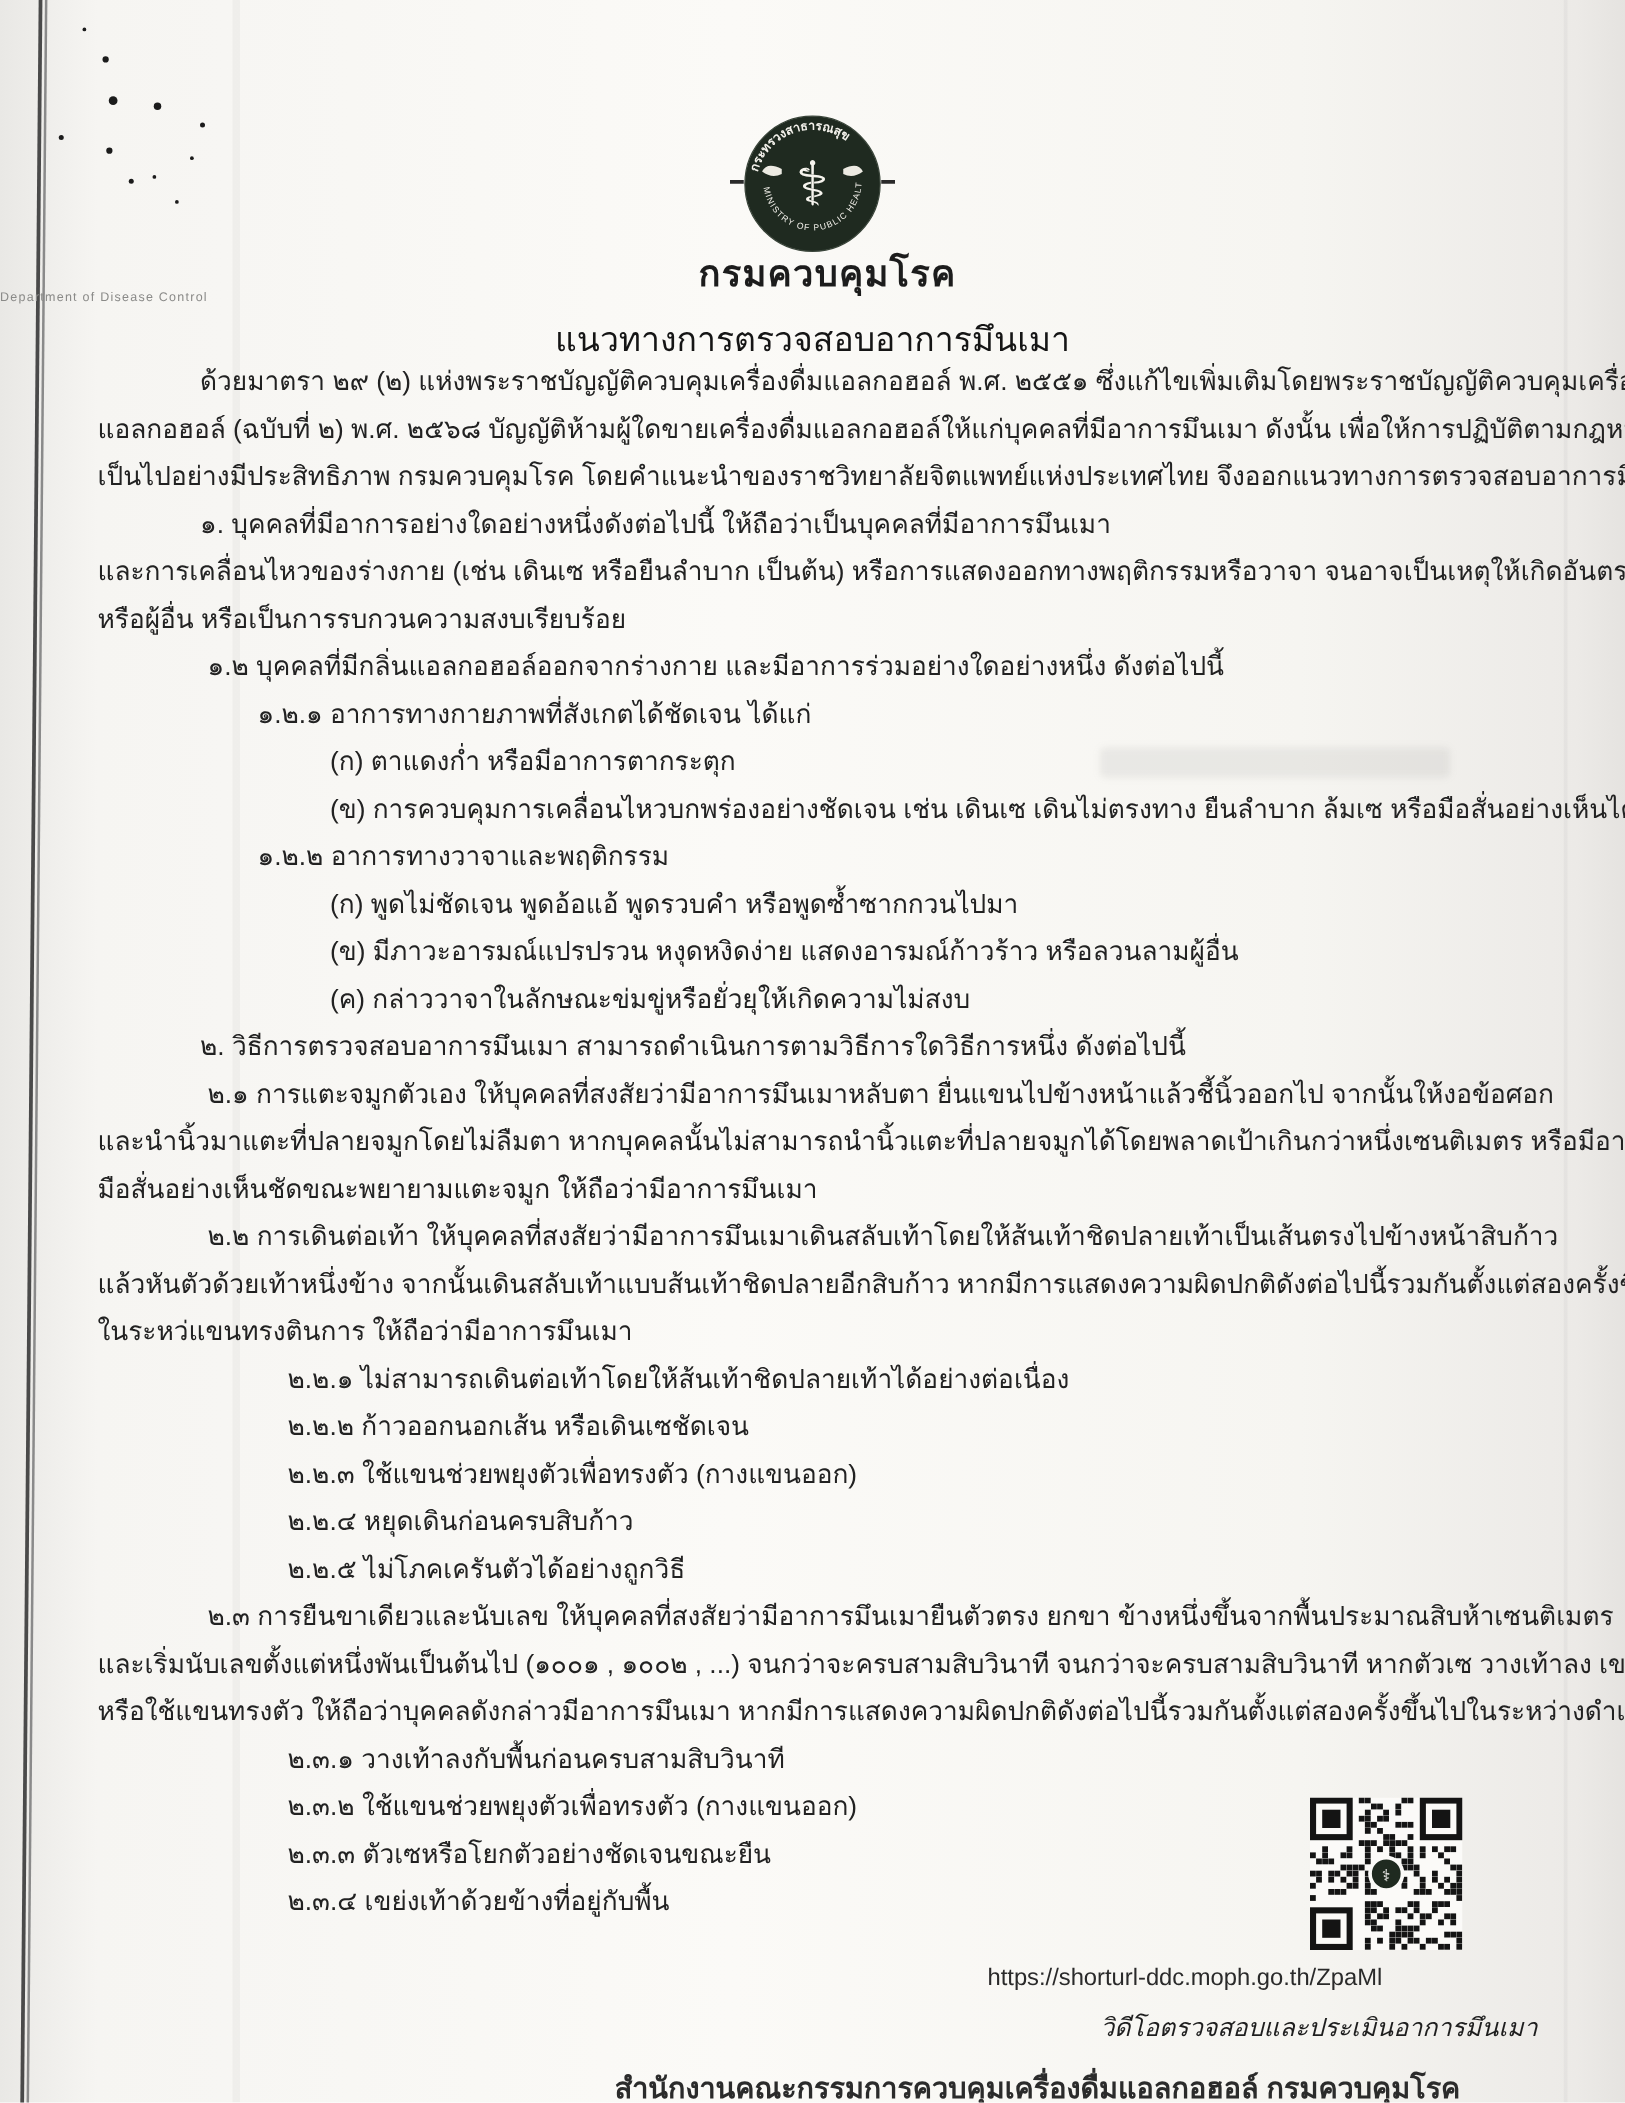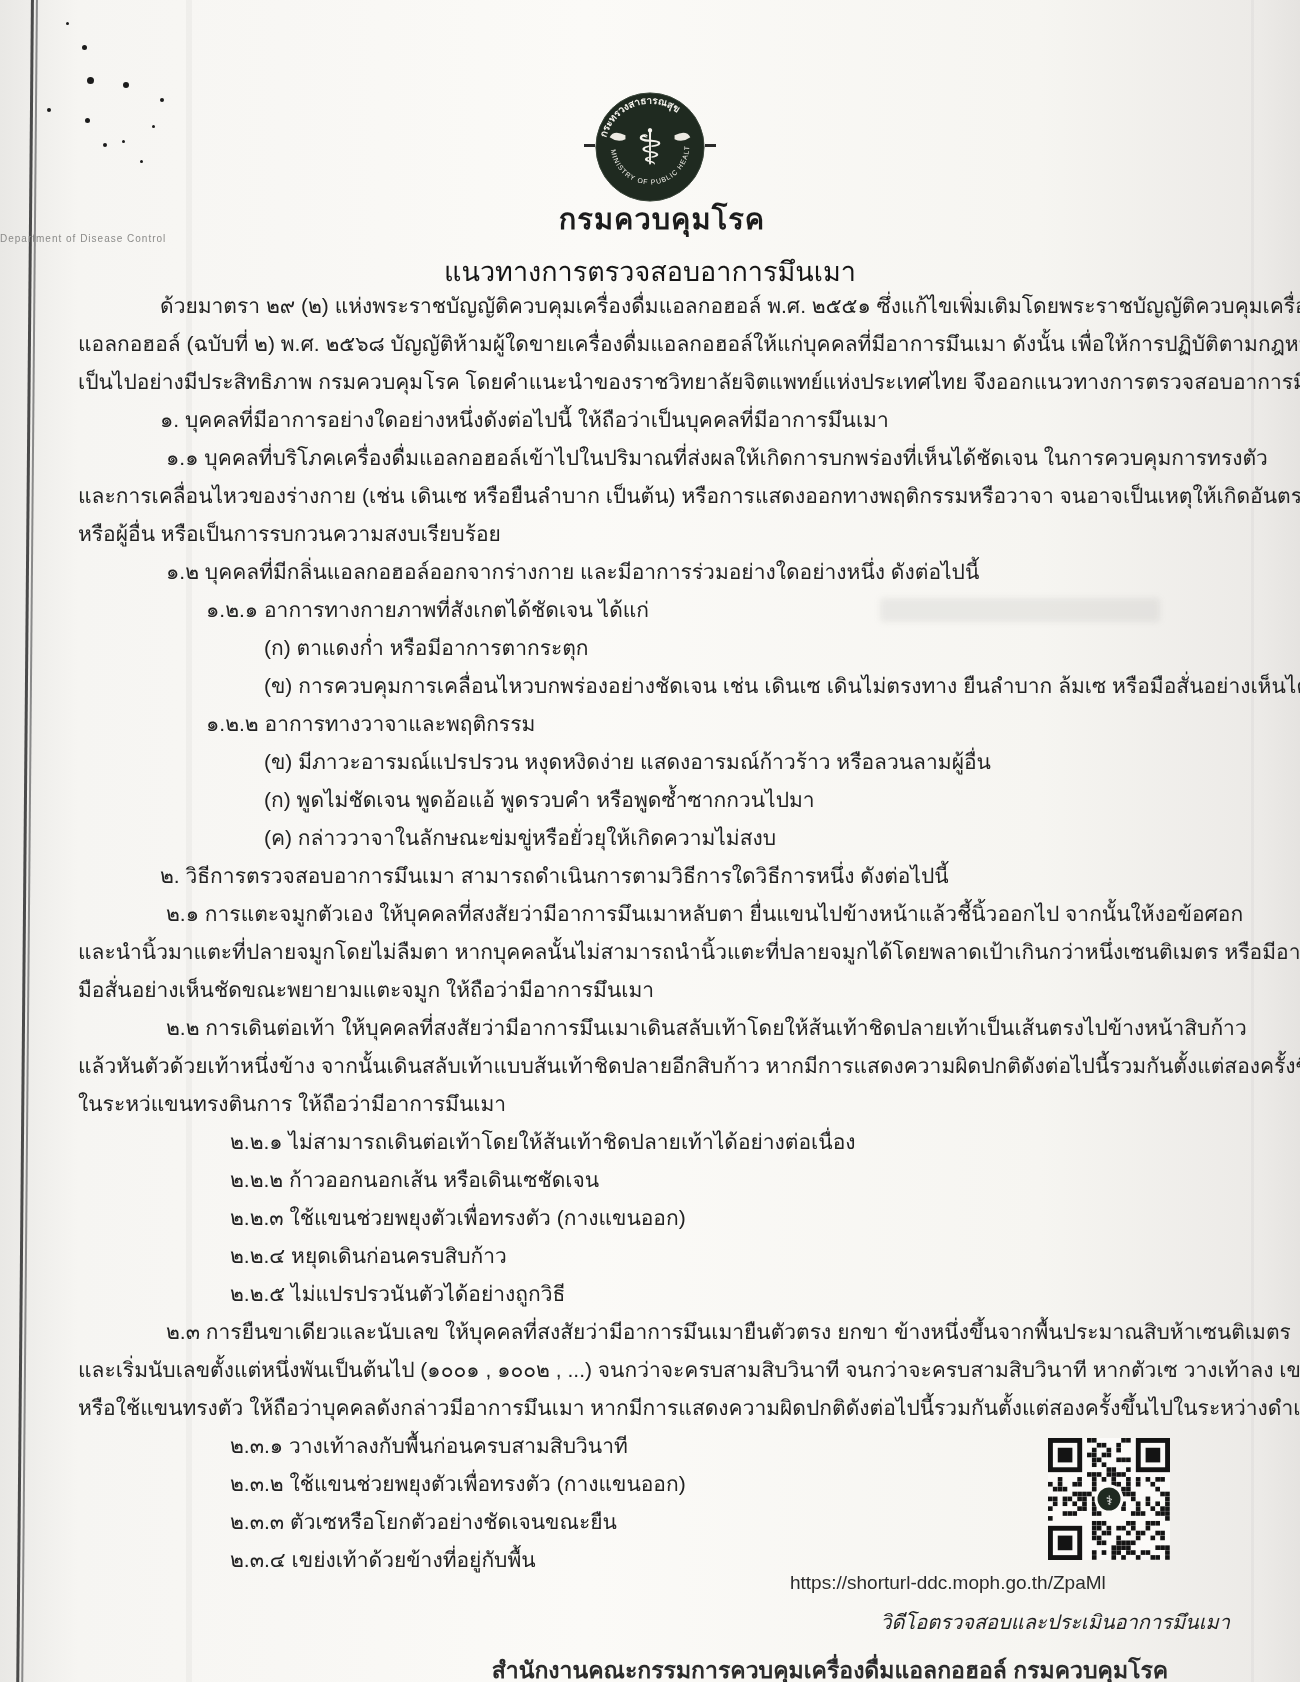--- a/index.html
+++ b/index.html
@@ -86,43 +86,42 @@
 <div class="dept-th">กรมควบคุมโรค</div>
 <div class="dept-en">Department of Disease Control</div>
 
 <div class="doc-title">แนวทางการตรวจสอบอาการมึนเมา</div>
 
 <div class="content" id="content">
     <div class="bline lv-indent">ด้วยมาตรา ๒๙ (๒) แห่งพระราชบัญญัติควบคุมเครื่องดื่มแอลกอฮอล์ พ.ศ. ๒๕๕๑ ซึ่งแก้ไขเพิ่มเติมโดยพระราชบัญญัติควบคุมเครื่องดื่ม</div>
     <div class="bline lv-flush">แอลกอฮอล์ (ฉบับที่ ๒) พ.ศ. ๒๕๖๘ บัญญัติห้ามผู้ใดขายเครื่องดื่มแอลกอฮอล์ให้แก่บุคคลที่มีอาการมึนเมา ดังนั้น เพื่อให้การปฏิบัติตามกฎหมาย</div>
     <div class="bline lv-flush">เป็นไปอย่างมีประสิทธิภาพ กรมควบคุมโรค โดยคำแนะนำของราชวิทยาลัยจิตแพทย์แห่งประเทศไทย จึงออกแนวทางการตรวจสอบอาการมึนเมา ดังนี้</div>
     <div class="bline lv-l1">๑. บุคคลที่มีอาการอย่างใดอย่างหนึ่งดังต่อไปนี้ ให้ถือว่าเป็นบุคคลที่มีอาการมึนเมา</div>
-    <div class="bline lv-l2">๑.๑ บุคคลที่บริโภคเครื่องดื่มแอลกอฮอล์เข้าไปในปริมาณที่ส่งผลให้เกิดการบกพร่องที่เห็นได้ชัดเจน ในการควบคุมการทรงตัว</div>
     <div class="bline lv-flush">และการเคลื่อนไหวของร่างกาย (เช่น เดินเซ หรือยืนลำบาก เป็นต้น) หรือการแสดงออกทางพฤติกรรมหรือวาจา จนอาจเป็นเหตุให้เกิดอันตรายต่อตนเอง</div>
     <div class="bline lv-flush">หรือผู้อื่น หรือเป็นการรบกวนความสงบเรียบร้อย</div>
     <div class="bline lv-l2">๑.๒ บุคคลที่มีกลิ่นแอลกอฮอล์ออกจากร่างกาย และมีอาการร่วมอย่างใดอย่างหนึ่ง ดังต่อไปนี้</div>
     <div class="bline lv-l3">๑.๒.๑ อาการทางกายภาพที่สังเกตได้ชัดเจน ได้แก่</div>
     <div class="bline lv-l4">(ก) ตาแดงก่ำ หรือมีอาการตากระตุก</div>
     <div class="bline lv-l4">(ข) การควบคุมการเคลื่อนไหวบกพร่องอย่างชัดเจน เช่น เดินเซ เดินไม่ตรงทาง ยืนลำบาก ล้มเซ หรือมือสั่นอย่างเห็นได้ชัด</div>
     <div class="bline lv-l3">๑.๒.๒ อาการทางวาจาและพฤติกรรม</div>
+    <div class="bline lv-l4">(ก) พูดไม่ชัดเจน พูดอ้อแอ้ พูดรวบคำ หรือพูดซ้ำซากกวนไปมา</div>
     <div class="bline lv-l4">(ข) มีภาวะอารมณ์แปรปรวน หงุดหงิดง่าย แสดงอารมณ์ก้าวร้าว หรือลวนลามผู้อื่น</div>
-    <div class="bline lv-l4">(ก) พูดไม่ชัดเจน พูดอ้อแอ้ พูดรวบคำ หรือพูดซ้ำซากกวนไปมา</div>
     <div class="bline lv-l4">(ค) กล่าววาจาในลักษณะข่มขู่หรือยั่วยุให้เกิดความไม่สงบ</div>
     <div class="bline lv-l1">๒. วิธีการตรวจสอบอาการมึนเมา สามารถดำเนินการตามวิธีการใดวิธีการหนึ่ง ดังต่อไปนี้</div>
     <div class="bline lv-l2">๒.๑ การแตะจมูกตัวเอง ให้บุคคลที่สงสัยว่ามีอาการมึนเมาหลับตา ยื่นแขนไปข้างหน้าแล้วชี้นิ้วออกไป จากนั้นให้งอข้อศอก</div>
     <div class="bline lv-flush">และนำนิ้วมาแตะที่ปลายจมูกโดยไม่ลืมตา หากบุคคลนั้นไม่สามารถนำนิ้วแตะที่ปลายจมูกได้โดยพลาดเป้าเกินกว่าหนึ่งเซนติเมตร หรือมีอาการ</div>
     <div class="bline lv-flush">มือสั่นอย่างเห็นชัดขณะพยายามแตะจมูก ให้ถือว่ามีอาการมึนเมา</div>
     <div class="bline lv-l2">๒.๒ การเดินต่อเท้า ให้บุคคลที่สงสัยว่ามีอาการมึนเมาเดินสลับเท้าโดยให้ส้นเท้าชิดปลายเท้าเป็นเส้นตรงไปข้างหน้าสิบก้าว</div>
     <div class="bline lv-flush">แล้วหันตัวด้วยเท้าหนึ่งข้าง จากนั้นเดินสลับเท้าแบบส้นเท้าชิดปลายอีกสิบก้าว หากมีการแสดงความผิดปกติดังต่อไปนี้รวมกันตั้งแต่สองครั้งขึ้นไป</div>
     <div class="bline lv-flush">ในระหว่แขนทรงตินการ ให้ถือว่ามีอาการมึนเมา</div>
     <div class="bline lv-l3b">๒.๒.๑ ไม่สามารถเดินต่อเท้าโดยให้ส้นเท้าชิดปลายเท้าได้อย่างต่อเนื่อง</div>
     <div class="bline lv-l3b">๒.๒.๒ ก้าวออกนอกเส้น หรือเดินเซชัดเจน</div>
     <div class="bline lv-l3b">๒.๒.๓ ใช้แขนช่วยพยุงตัวเพื่อทรงตัว (กางแขนออก)</div>
     <div class="bline lv-l3b">๒.๒.๔ หยุดเดินก่อนครบสิบก้าว</div>
-    <div class="bline lv-l3b">๒.๒.๕ ไม่แปรปรวนันตัวได้อย่างถูกวิธี</div>
+    <div class="bline lv-l3b">๒.๒.๕ ไม่โภคเครันตัวได้อย่างถูกวิธี</div>
     <div class="bline lv-l2">๒.๓ การยืนขาเดียวและนับเลข ให้บุคคลที่สงสัยว่ามีอาการมึนเมายืนตัวตรง ยกขา ข้างหนึ่งขึ้นจากพื้นประมาณสิบห้าเซนติเมตร</div>
     <div class="bline lv-flush">และเริ่มนับเลขตั้งแต่หนึ่งพันเป็นต้นไป (๑๐๐๑ , ๑๐๐๒ , ...) จนกว่าจะครบสามสิบวินาที จนกว่าจะครบสามสิบวินาที หากตัวเซ วางเท้าลง เขย่ง</div>
     <div class="bline lv-flush">หรือใช้แขนทรงตัว ให้ถือว่าบุคคลดังกล่าวมีอาการมึนเมา หากมีการแสดงความผิดปกติดังต่อไปนี้รวมกันตั้งแต่สองครั้งขึ้นไปในระหว่างดำเนินการ</div>
     <div class="bline lv-l3b">๒.๓.๑ วางเท้าลงกับพื้นก่อนครบสามสิบวินาที</div>
     <div class="bline lv-l3b">๒.๓.๒ ใช้แขนช่วยพยุงตัวเพื่อทรงตัว (กางแขนออก)</div>
     <div class="bline lv-l3b">๒.๓.๓ ตัวเซหรือโยกตัวอย่างชัดเจนขณะยืน</div>
     <div class="bline lv-l3b">๒.๓.๔ เขย่งเท้าด้วยข้างที่อยู่กับพื้น</div>
   </div>
 
 <div class="qr-box">

